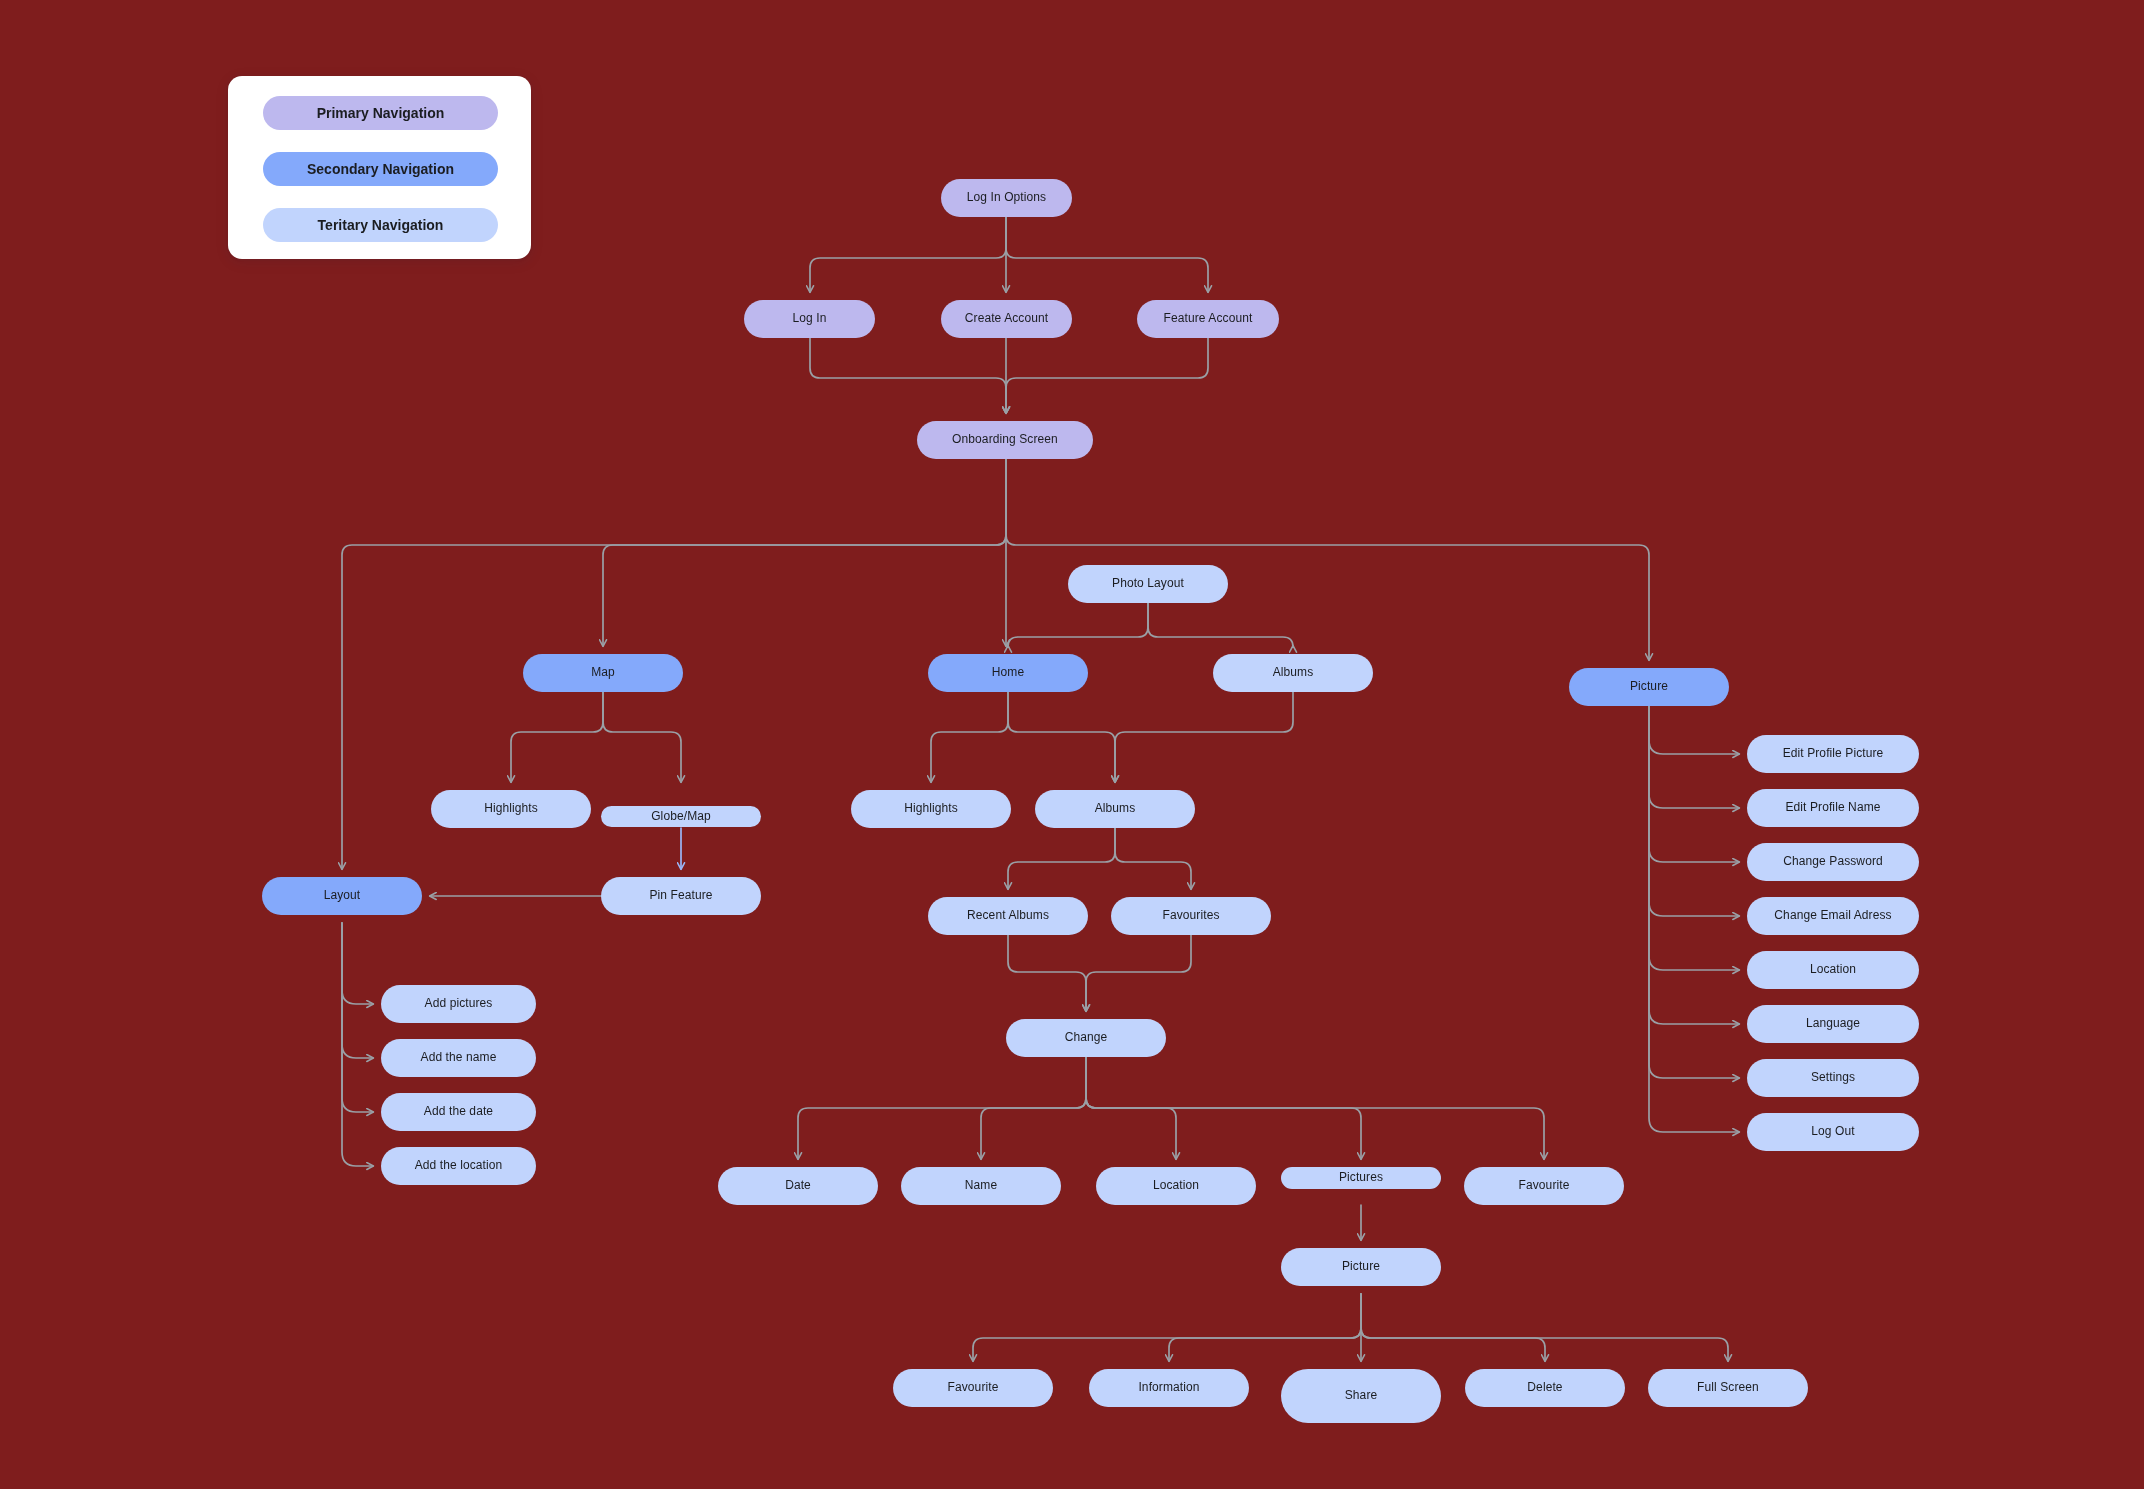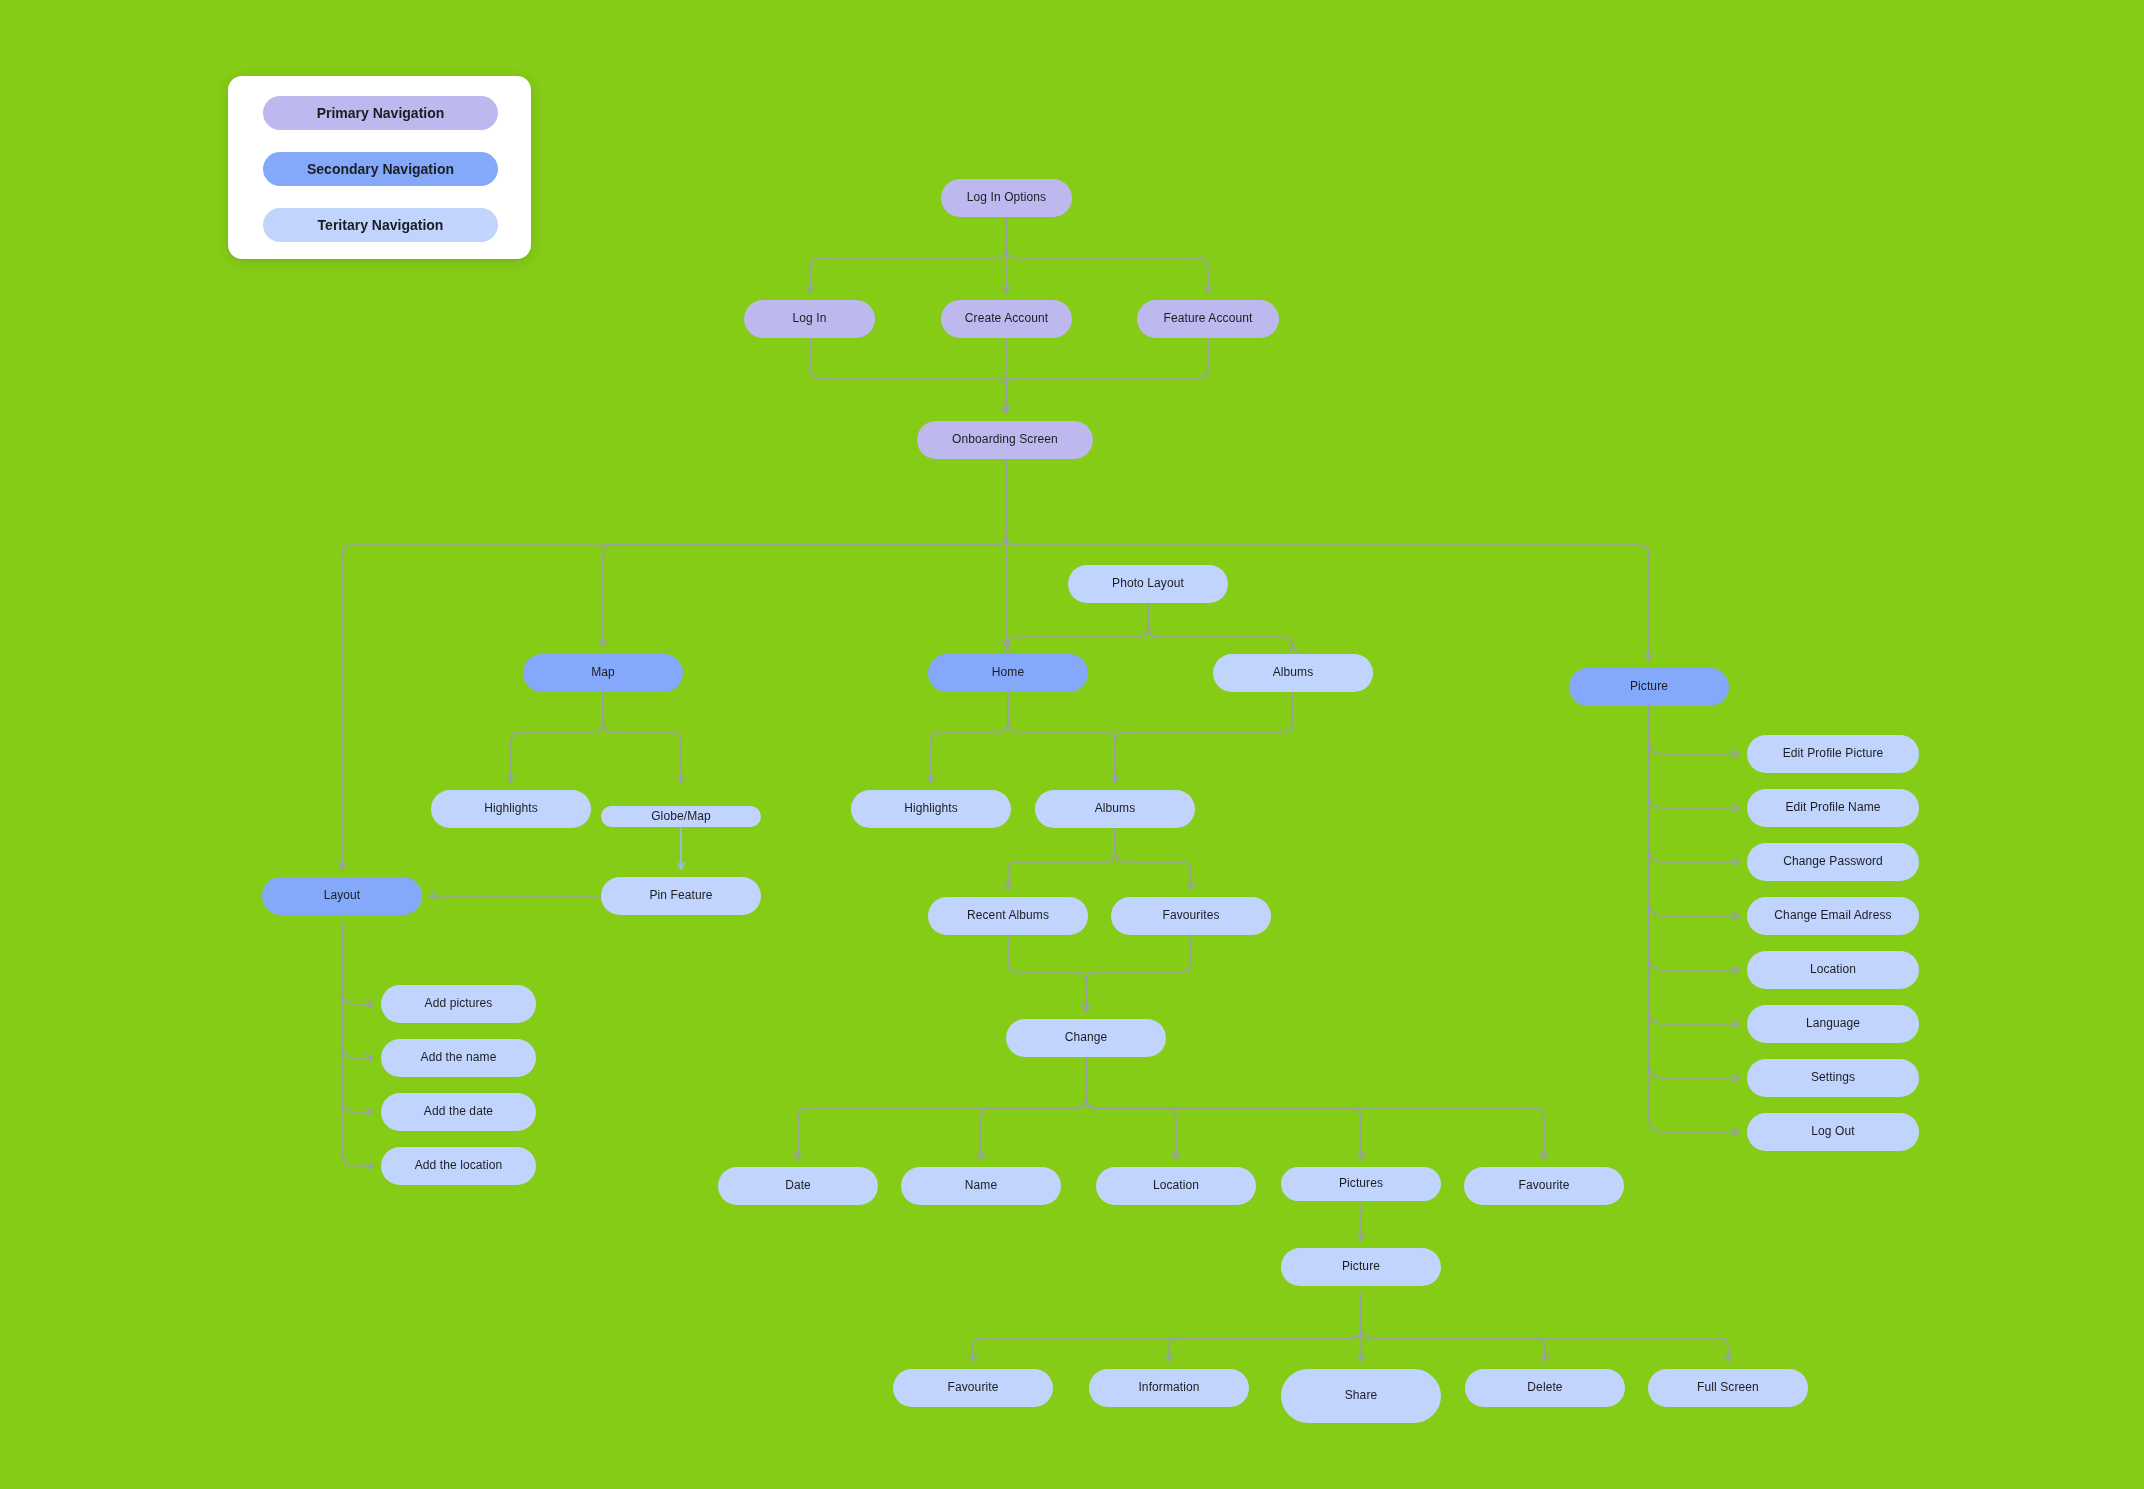--- a/index.html
+++ b/index.html
@@ -9,21 +9,21 @@
     background: #ffffff;
   }
   body {
     font-family: "Liberation Sans", sans-serif;
     -webkit-font-smoothing: antialiased;
   }
   #canvas {
     position: relative;
     width: 2144px;
     height: 1489px;
-    background: #84cc16;
+    background: #7f1d1d;
     overflow: hidden;
   }
   #edges {
     position: absolute;
     left: 0; top: 0;
     width: 2144px;
     height: 1489px;
     pointer-events: none;
   }
   .node {
@@ -237,21 +237,21 @@
       </div>
       <div class="node lvl-tertiary" style="left: 718px; top: 1167px; width: 160px; height: 38px;">
         <span>Date</span>
       </div>
       <div class="node lvl-tertiary" style="left: 901px; top: 1167px; width: 160px; height: 38px;">
         <span>Name</span>
       </div>
       <div class="node lvl-tertiary" style="left: 1096px; top: 1167px; width: 160px; height: 38px;">
         <span>Location</span>
       </div>
-      <div class="node lvl-tertiary" style="left: 1281px; top: 1167px; width: 160px; height: 34px;">
+      <div class="node lvl-tertiary" style="left: 1281px; top: 1167px; width: 160px; height: 22px;">
         <span>Pictures</span>
       </div>
       <div class="node lvl-tertiary" style="left: 1464px; top: 1167px; width: 160px; height: 38px;">
         <span>Favourite</span>
       </div>
       <div class="node lvl-tertiary" style="left: 1281px; top: 1248px; width: 160px; height: 38px;">
         <span>Picture</span>
       </div>
       <div class="node lvl-tertiary" style="left: 893px; top: 1369px; width: 160px; height: 38px;">
         <span>Favourite</span>

